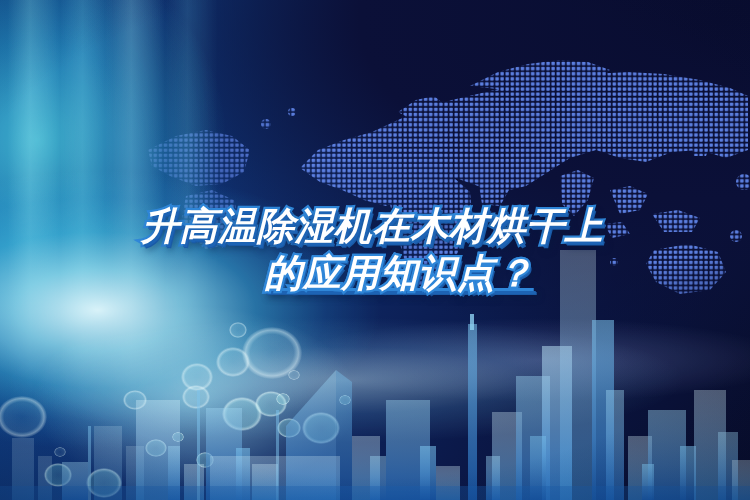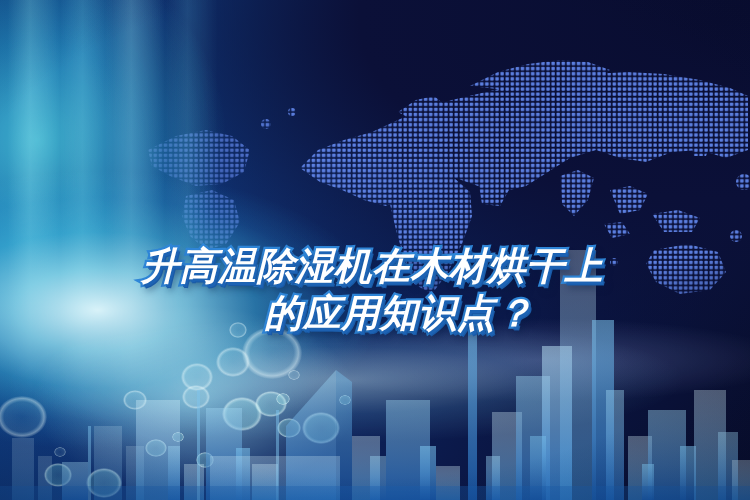--- a/index.html
+++ b/index.html
@@ -77,22 +77,22 @@
     line-height:47px;
     color:#ffffff;
     -webkit-text-stroke:4.5px #2f86d8;
     paint-order:stroke fill;
     text-shadow:
        2px 3px 0 #1d63b4,
        3px 4px 0 #1a5aa6,
        4px 6px 7px rgba(6,26,64,.55);
     white-space:nowrap;
   }
-  #tline1{padding-right:6px;margin-top:40px;}
-  #tline2{padding-left:48px;}
+  #tline1{padding-right:6px;}
+  #tline2{padding-left:48px;text-decoration:underline;}
 
   #vignette{
     background:
       radial-gradient(95% 85% at 50% 46%, rgba(0,0,0,0) 58%, rgba(4,8,30,.42) 100%);
   }
 </style>
 </head>
 <body>
 
 <div id="banner">

